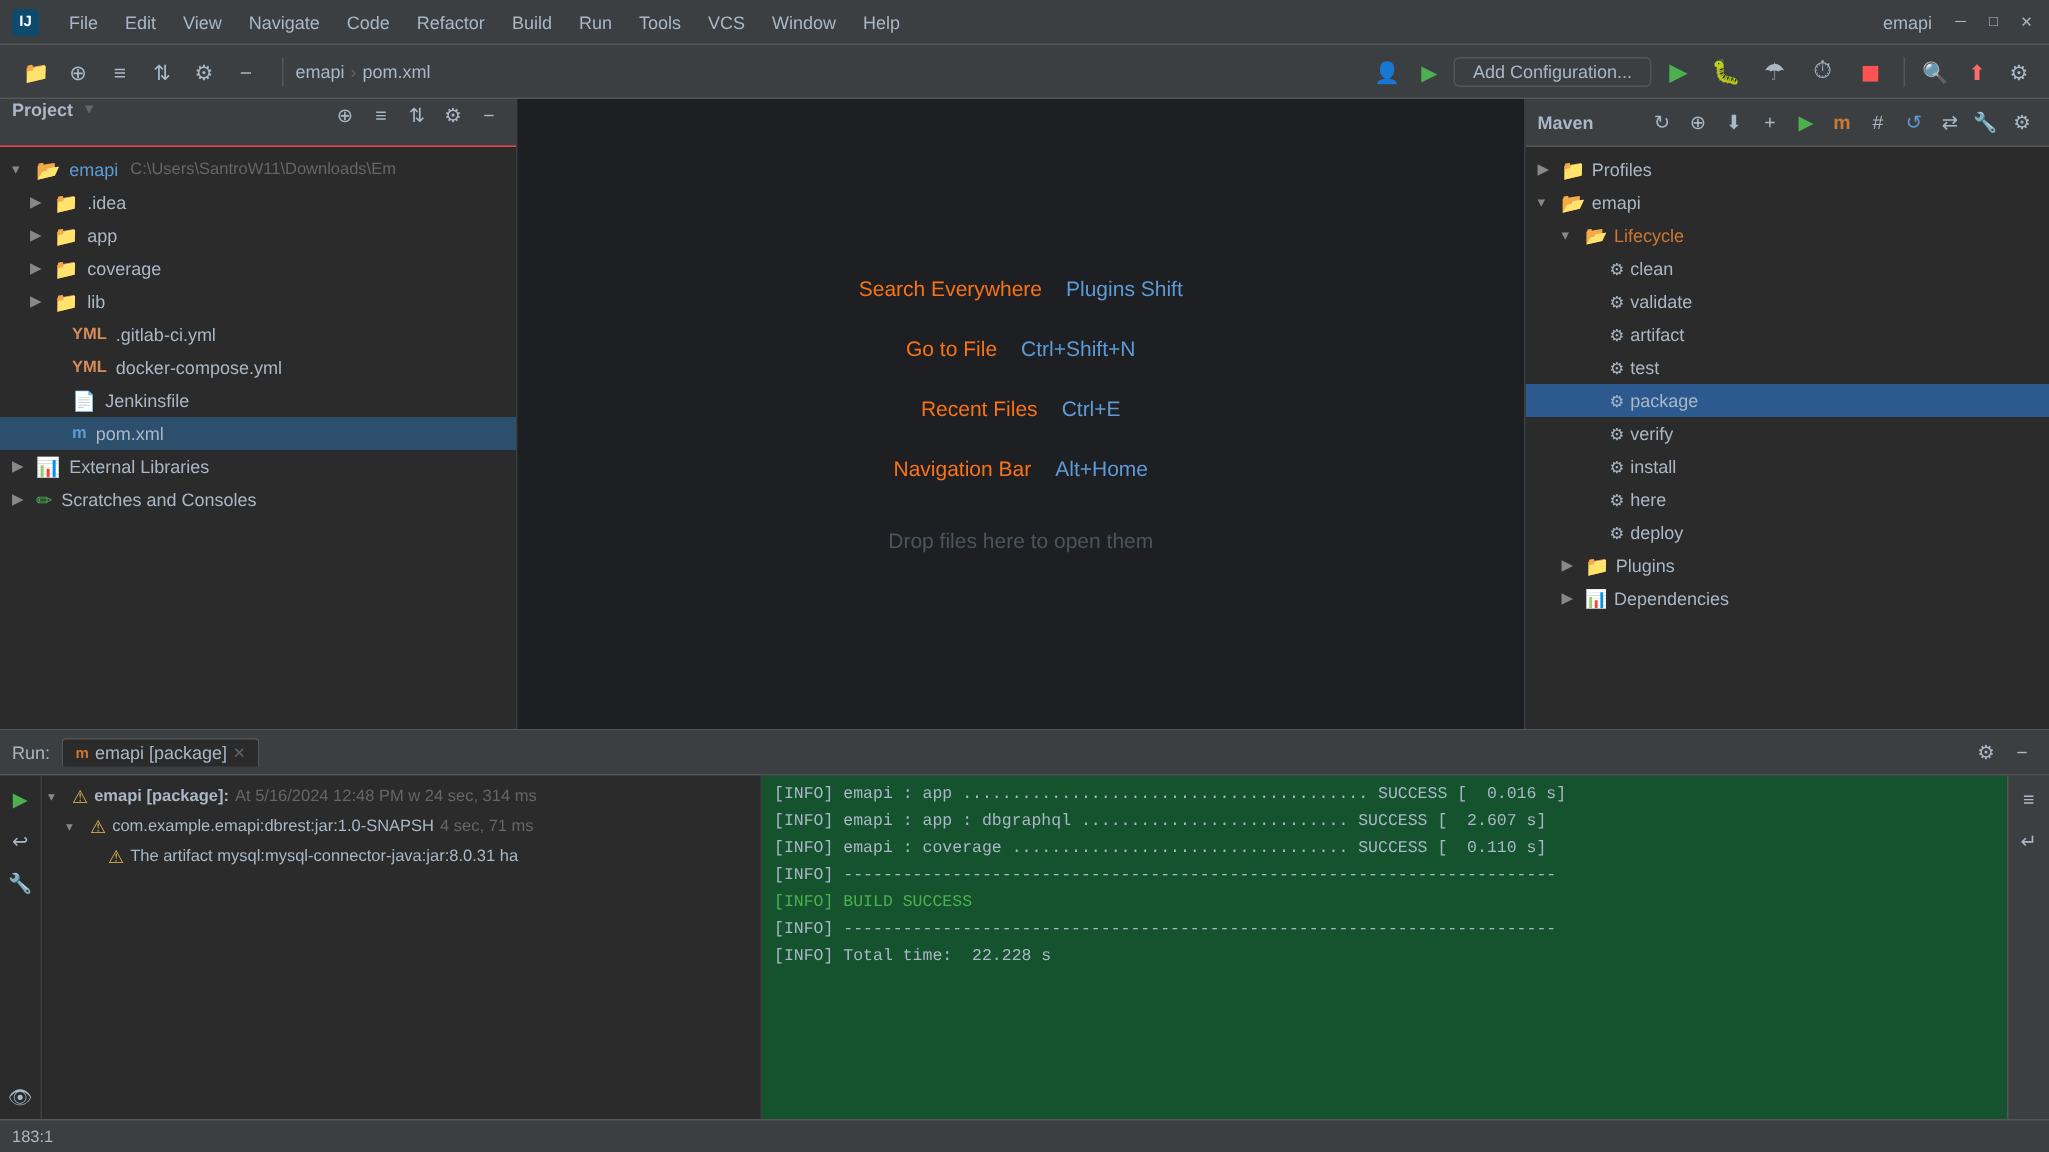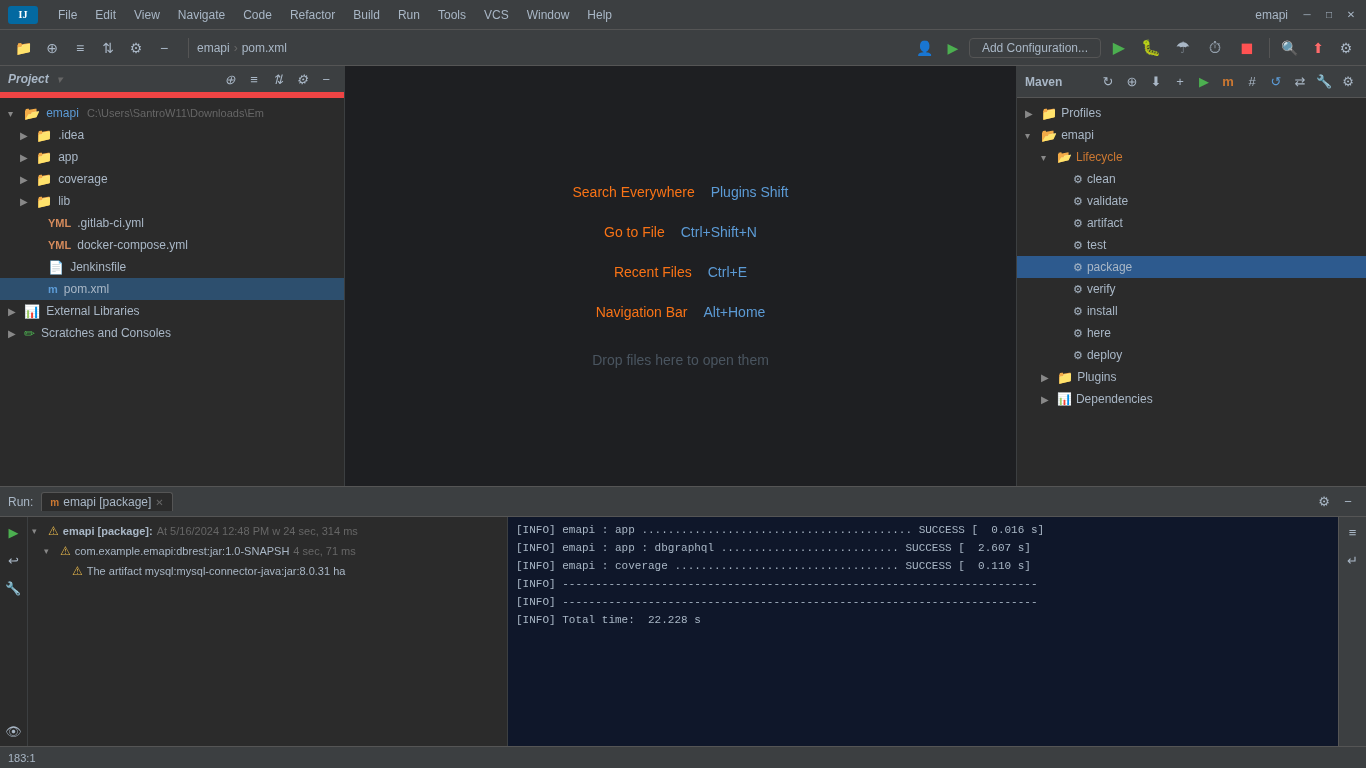--- a/index.html
+++ b/index.html
@@ -20,25 +20,25 @@
       background: #3c3f41;
       height: 30px;
       display: flex;
       align-items: center;
       padding: 0 8px;
       gap: 12px;
       border-bottom: 1px solid #555;
       flex-shrink: 0;
     }
     .title-logo {
-      width: 30px; height: 18px;
-      background: #0369a1;
+      width: 18px; height: 18px;
+      background: #0c4a6e;
       border-radius: 3px;
       display: flex; align-items: center; justify-content: center;
-      color: white; font-size: 10px; font-weight: bold; font-family: Liberation Serif, serif;
+      color: white; font-size: 10px; font-weight: bold;
     }
     .menu-bar {
       display: flex; gap: 2px; flex: 1;
     }
     .menu-item {
       padding: 2px 8px;
       color: #a9b7c6;
       cursor: pointer;
       border-radius: 3px;
     }
@@ -115,25 +115,24 @@
       background: #2b2b2b;
       border-right: 1px solid #3c3f41;
       display: flex;
       flex-direction: column;
       flex-shrink: 0;
     }
     #project-header {
       background: #3c3f41;
       height: 32px;
       display: flex;
-      align-items: center;
+      align-items: flex-start;
       padding: 0 8px;
       gap: 8px;
-      border-bottom: 6px solid #ef4444;
-      font-style: italic;
+      border-bottom: 1px solid #ef4444;
     }
     .project-title {
       font-weight: bold;
       color: #a9b7c6;
       font-size: 12px;
     }
     .project-tools {
       display: flex; gap: 4px; margin-left: auto;
     }
     .proj-tool-btn {
@@ -319,21 +318,21 @@
     }
     .warn-icon { color: #e8b84b; font-size: 12px; }
     .run-item-text { color: #a9b7c6; font-size: 11px; }
     .run-item-text.bold { font-weight: bold; }
     .run-time { color: #666; font-size: 11px; }
 
     #run-output {
       flex: 1;
       overflow-y: auto;
       padding: 4px 8px;
-      background: #0f172a;
+      background: #14532d;
       font-family: 'Consolas', 'Courier New', monospace;
       font-size: 11px;
     }
     .log-line {
       line-height: 18px;
       color: #a9b7c6;
       white-space: pre;
     }
 
     
@@ -689,20 +688,21 @@
         <span class="warn-icon">⚠</span>
         <span class="run-item-text">The artifact mysql:mysql-connector-java:jar:8.0.31 ha</span>
       </div>
     </div>
 
     <div id="run-output">
       <div class="log-line">[INFO] emapi : app ......................................... SUCCESS [  0.016 s]</div>
       <div class="log-line">[INFO] emapi : app : dbgraphql ........................... SUCCESS [  2.607 s]</div>
       <div class="log-line">[INFO] emapi : coverage .................................. SUCCESS [  0.110 s]</div>
       <div class="log-line">[INFO] ------------------------------------------------------------------------</div>
+      <div class="log-line" style="color:#4caf50;">[INFO] BUILD SUCCESS</div>
       <div class="log-line">[INFO] ------------------------------------------------------------------------</div>
       <div class="log-line">[INFO] Total time:  22.228 s</div>
     </div>
 
     <div id="right-sidebar-icons">
       <span class="rs-btn">≡</span>
       <span class="rs-btn">↵</span>
     </div>
   </div>
 </div>

